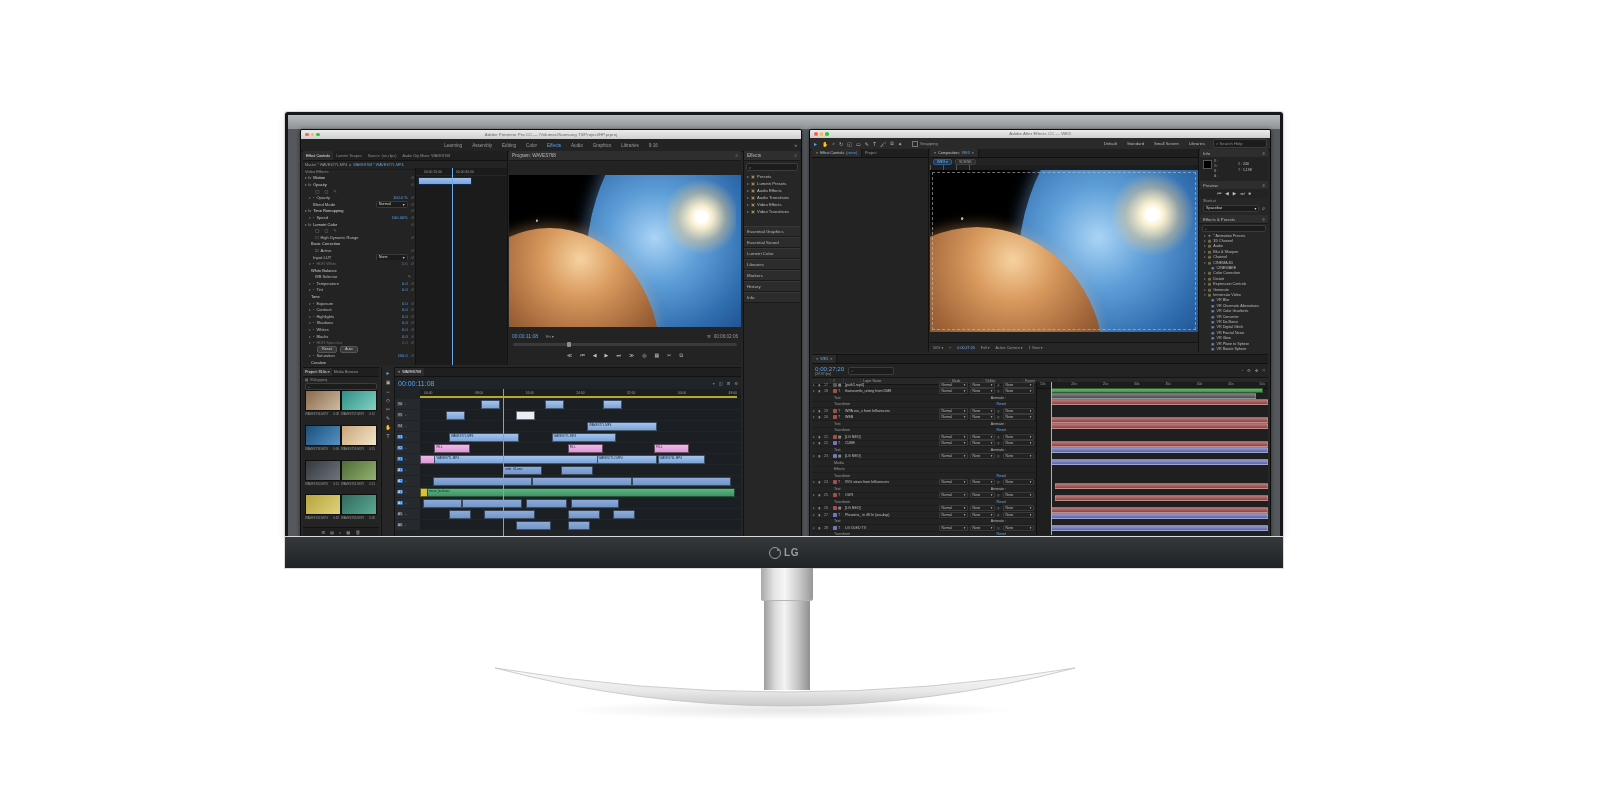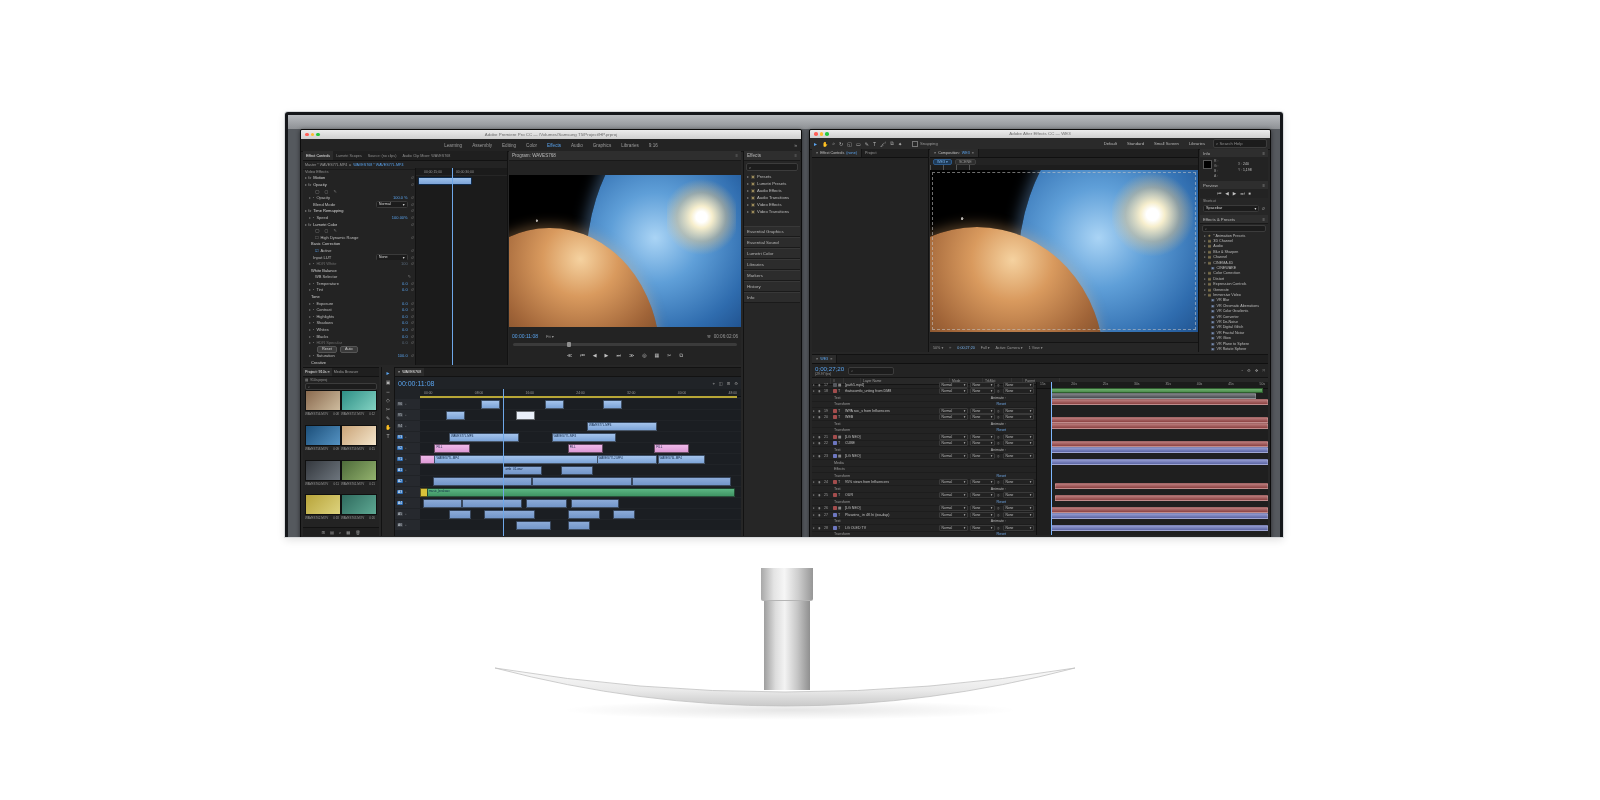--- a/index.html
+++ b/index.html
@@ -1250,20 +1250,26 @@
                 <div class="bar" style="top: 142.7px; left: 6%; width: 93%; background: linear-gradient(rgba(255, 255, 255, 0.25), rgba(0, 0, 0, 0.15)), rgb(109, 119, 192);"></div>
                 <div style="position:absolute;top:0;bottom:0;left:6%;width:1px;background:#7fb8ff;z-index:5;"></div>
               </div>
           </div>
         </div>
       </div>
 
     </div>
   </div>
 
+  <div class="chin">
+    <div class="lg-logo">
+      <span class="lg-circle"></span>
+      <span class="lg-text">LG</span>
+    </div>
+  </div>
   <div class="neck"></div>
   <div class="neck-collar"></div>
   <div class="base-shadow"></div>
   <svg class="abs" style="left:490px;top:652px;" width="590" height="80" viewBox="0 0 590 80">
     <defs>
       <linearGradient id="baseg" x1="0" y1="0" x2="0" y2="1">
         <stop offset="0" stop-color="#fbfbfb"></stop>
           <stop offset=".6" stop-color="#e9e9e9"></stop>
           <stop offset="1" stop-color="#c9c9c9"></stop>
       </linearGradient>

